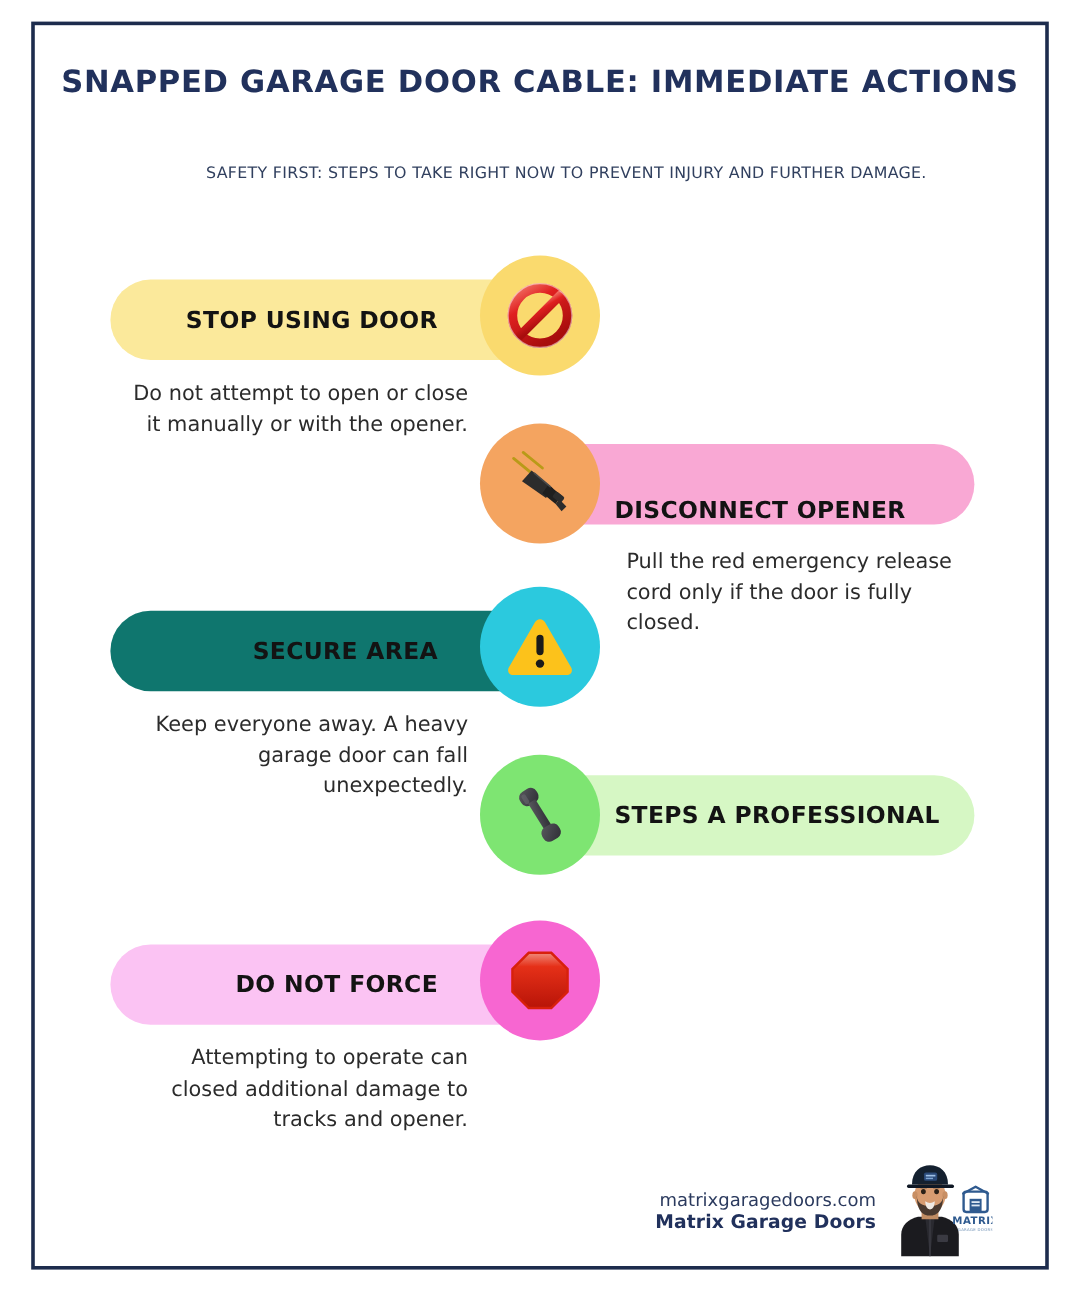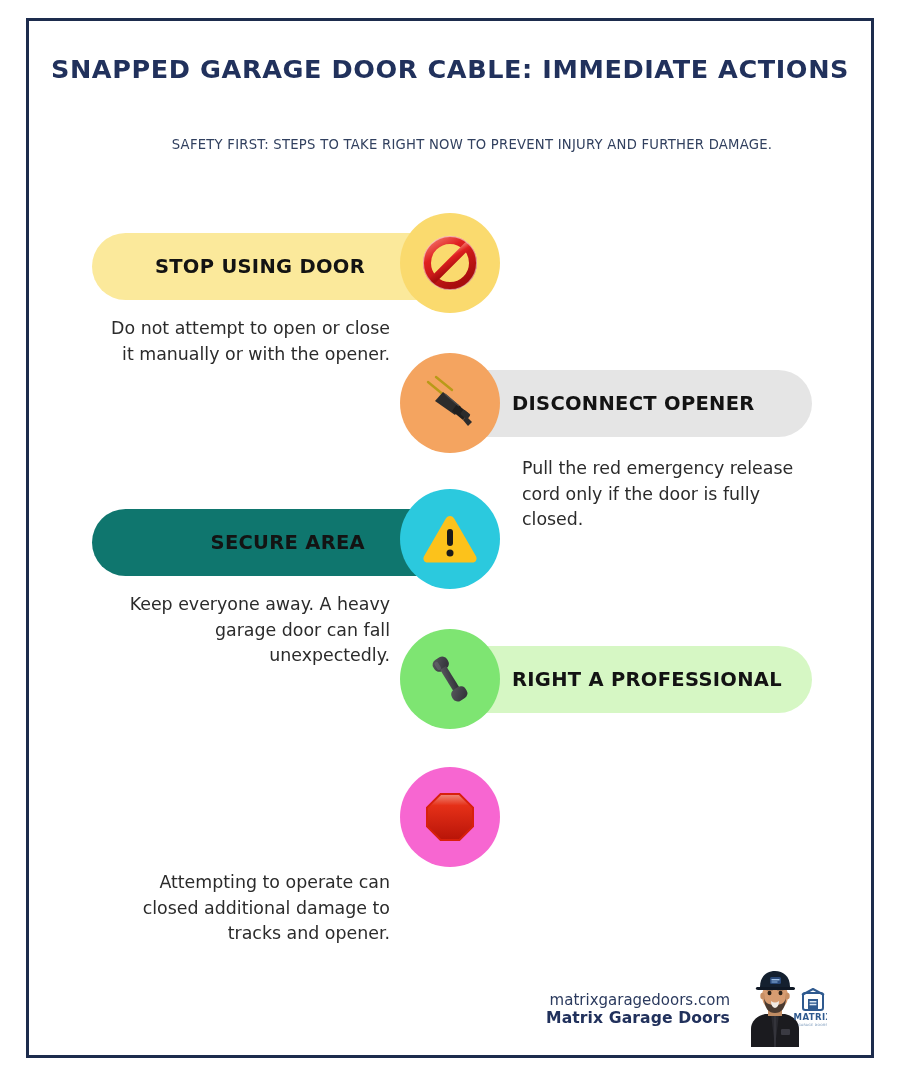--- a/index.html
+++ b/index.html
@@ -133,21 +133,21 @@
         </defs>
         <circle cx="28" cy="28" r="23" fill="none" stroke="url(#g-prohib)" stroke-width="8"></circle>
         <rect x="24.2" y="1.5" width="7.6" height="53" rx="2" fill="url(#g-prohib)" transform="rotate(45 28 28)"></rect>
         <circle cx="28" cy="28" r="26.6" fill="none" stroke="#ffffff" stroke-width="1.1" opacity="0.5"></circle>
       </svg>
     </div>
     <div class="desc">Do not attempt to open or close it manually or with the opener.</div>
   </div>
 
   <div class="step right" style="left:400px; top:353px; width:412px; height:185px;">
-    <div class="pill" style="background:#e5e5e5;">
+    <div class="pill" style="background:#f9a8d4;align-items:flex-end;">
       <span class="pill-label">DISCONNECT OPENER</span>
     </div>
     <div class="badge" style="background:#f4a460;">
       <svg width="58" height="58" viewBox="0 0 58 58">
         <g stroke="#b99a18" stroke-width="2.4" stroke-linecap="round">
           <line x1="7" y1="8" x2="24" y2="22"></line>
           <line x1="15" y1="3" x2="31" y2="16"></line>
         </g>
         <path d="M22 18 L40 33 L34 41 L14 27 Z" fill="#2c2c2c"></path>
         <path d="M36 30 L47 39 L42 46 L31 37 Z" fill="#1f1f1f"></path>
@@ -169,21 +169,21 @@
                  L6.7 50.6 C3.2 50.6 1.4 47.2 3 44.2 L24.7 6.8 C25.6 5.2 27 4 29 4 Z" fill="#fcc21b"></path>
         <rect x="26" y="17" width="6" height="17" rx="3" fill="#1a1a1a"></rect>
         <circle cx="29" cy="41" r="3.5" fill="#1a1a1a"></circle>
       </svg>
     </div>
     <div class="desc">Keep everyone away. A heavy garage door can fall unexpectedly.</div>
   </div>
 
   <div class="step right" style="left:400px; top:629px; width:412px; height:185px;">
     <div class="pill" style="background:#d6f7c4;">
-      <span class="pill-label">RIGHT A PROFESSIONAL</span>
+      <span class="pill-label">STEPS A PROFESSIONAL</span>
     </div>
     <div class="badge" style="background:#7ee572;">
       <svg width="56" height="56" viewBox="0 0 56 56">
         <defs>
           <linearGradient id="g-phone" x1="0" y1="0" x2="1" y2="1">
             <stop offset="0" stop-color="#59595d"></stop>
             <stop offset="0.5" stop-color="#43434a"></stop>
             <stop offset="1" stop-color="#2e2e34"></stop>
           </linearGradient>
         </defs>
@@ -191,20 +191,23 @@
           <rect x="20" y="4" width="16" height="13" rx="5.5" fill="url(#g-phone)"></rect>
           <rect x="24.5" y="15" width="7" height="26" fill="url(#g-phone)"></rect>
           <rect x="20" y="39" width="16" height="13" rx="5.5" fill="url(#g-phone)"></rect>
           <rect x="22.5" y="6" width="4" height="9" rx="2" fill="#6c6c72" opacity="0.55"></rect>
         </g>
       </svg>
     </div>
   </div>
 
   <div class="step left" style="left:92px; top:767px; width:408px; height:185px;">
+    <div class="pill" style="background:#fbc3f3;">
+      <span class="pill-label">DO NOT FORCE</span>
+    </div>
     <div class="badge" style="background:#f766d1;">
       <svg width="56" height="56" viewBox="0 0 56 56">
         <defs>
           <linearGradient id="g-stop" x1="0" y1="0" x2="0" y2="1">
             <stop offset="0" stop-color="#f08a7a"></stop>
             <stop offset="0.25" stop-color="#e53018"></stop>
             <stop offset="1" stop-color="#b81408"></stop>
           </linearGradient>
         </defs>
         <path d="M18.6 5 H37.4 L51 18.6 V37.4 L37.4 51 H18.6 L5 37.4 V18.6 Z" fill="url(#g-stop)" stroke="#d8200c" stroke-width="2"></path>

